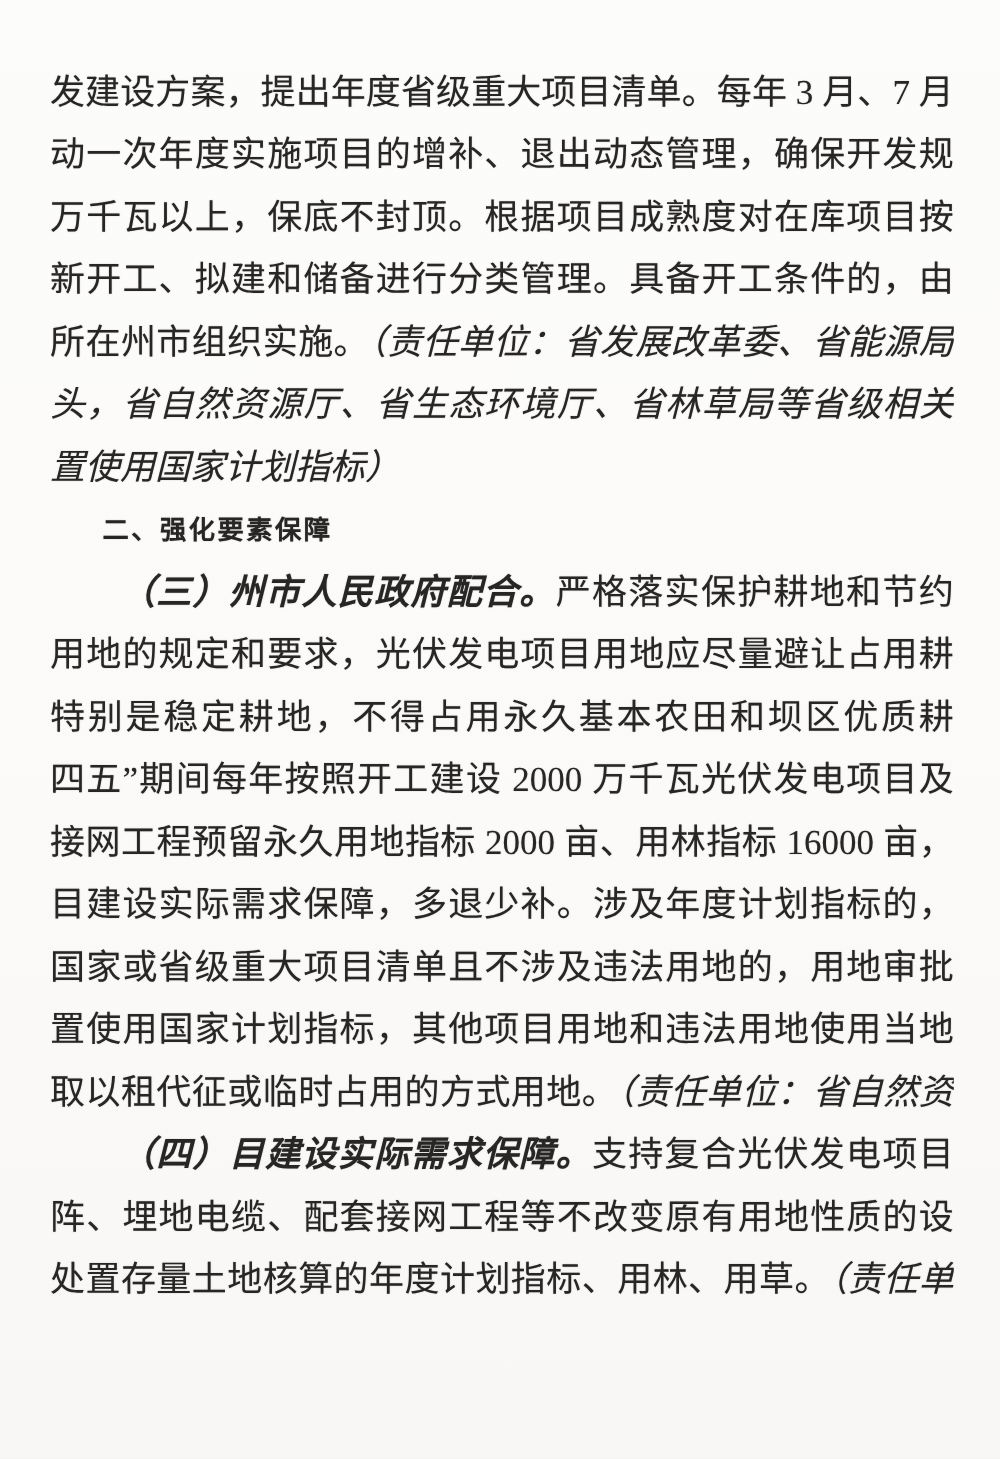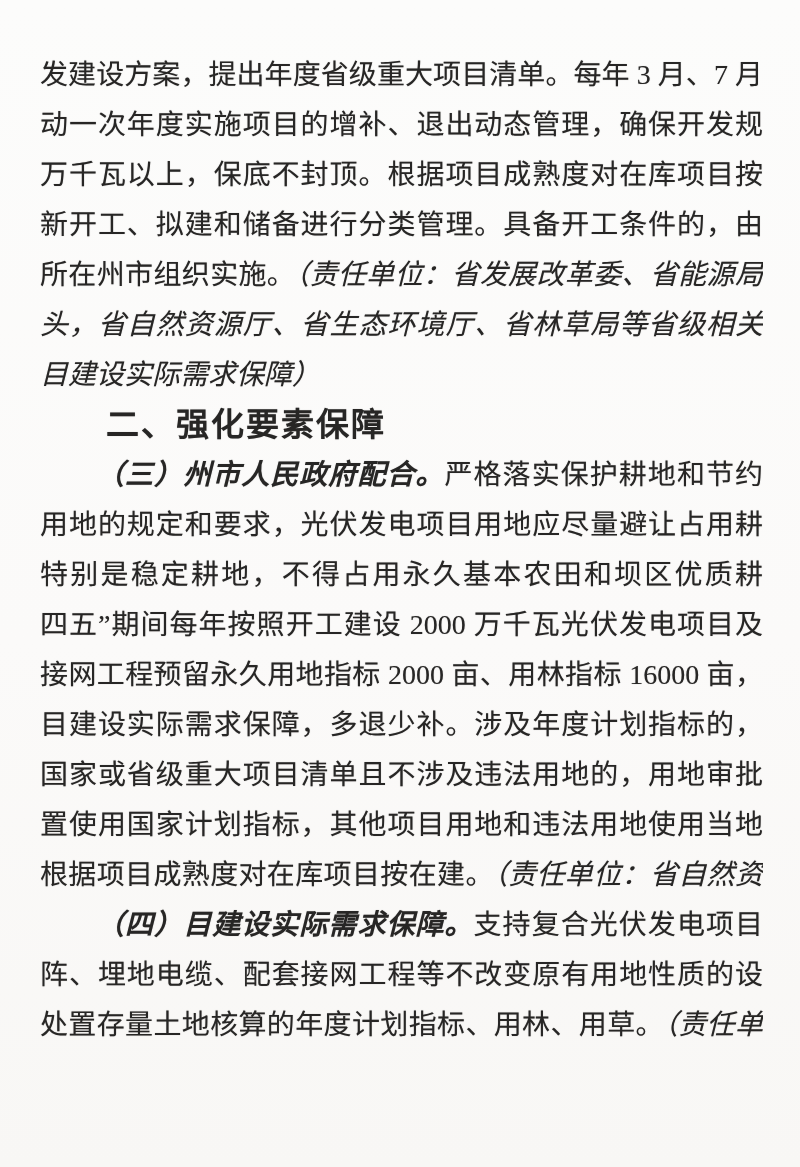--- a/index.html
+++ b/index.html
@@ -29,55 +29,55 @@
     height: 50px;
     overflow: hidden;
     text-align: justify;
     text-align-last: justify;
   }
   .line.last { text-align-last: auto; }
   .line.indent { text-indent: 2em; }
   .para.heading .line {
     font-family: "Liberation Sans", sans-serif;
     font-weight: 700;
-    font-size: 33px;
+    font-size: 21px;
     text-align-last: auto;
     letter-spacing: 2px;
   }
   
   .seg-kai { font-style: italic; }
   
   .seg-lead { font-style: italic; font-weight: 700; }
   .seg-song { font-style: normal; }
 </style>
 </head>
 <body>
 
 <div class="page">
     <div class="para body">
       <div class="line"><span class="seg-song">发建设方案，提出年度省级重大项目清单。每年 3 月、7 月各启</span></div>
       <div class="line"><span class="seg-song">动一次年度实施项目的增补、退出动态管理，确保开发规模 1000</span></div>
       <div class="line"><span class="seg-song">万千瓦以上，保底不封顶。根据项目成熟度对在库项目按在建、</span></div>
       <div class="line"><span class="seg-song">新开工、拟建和储备进行分类管理。具备开工条件的，由项目</span></div>
       <div class="line"><span class="seg-song">所在州市组织实施。</span><span class="seg-kai">（责任单位：省发展改革委、省能源局牵</span></div>
       <div class="line"><span class="seg-kai">头，省自然资源厅、省生态环境厅、省林草局等省级相关部门，</span></div>
-      <div class="line last"><span class="seg-kai">目建设实际需求保障）</span></div>
+      <div class="line last"><span class="seg-kai">置使用国家计划指标）</span></div>
     </div>
     <div class="para heading">
       <div class="line last indent"><span class="seg-hei">二、强化要素保障</span></div>
     </div>
     <div class="para body">
       <div class="line indent"><span class="seg-lead">（三）州市人民政府配合。</span><span class="seg-song">严格落实保护耕地和节约集约</span></div>
       <div class="line"><span class="seg-song">用地的规定和要求，光伏发电项目用地应尽量避让占用耕地，</span></div>
       <div class="line"><span class="seg-song">特别是稳定耕地，不得占用永久基本农田和坝区优质耕地，“十</span></div>
       <div class="line"><span class="seg-song">四五”期间每年按照开工建设 2000 万千瓦光伏发电项目及配套</span></div>
       <div class="line"><span class="seg-song">接网工程预留永久用地指标 2000 亩、用林指标 16000 亩，按项</span></div>
       <div class="line"><span class="seg-song">目建设实际需求保障，多退少补。涉及年度计划指标的，纳入</span></div>
       <div class="line"><span class="seg-song">国家或省级重大项目清单且不涉及违法用地的，用地审批时配</span></div>
       <div class="line"><span class="seg-song">置使用国家计划指标，其他项目用地和违法用地使用当地当年</span></div>
-      <div class="line"><span class="seg-song">根据项目成熟度对在库项目按在建。</span><span class="seg-kai">（责任单位：省自然资源</span></div>
+      <div class="line"><span class="seg-song">取以租代征或临时占用的方式用地。</span><span class="seg-kai">（责任单位：省自然资源</span></div>
     </div>
     <div class="para body">
       <div class="line indent"><span class="seg-lead">（四）目建设实际需求保障。</span><span class="seg-song">支持复合光伏发电项目光伏方</span></div>
       <div class="line"><span class="seg-song">阵、埋地电缆、配套接网工程等不改变原有用地性质的设施采</span></div>
       <div class="line"><span class="seg-song">处置存量土地核算的年度计划指标、用林、用草。</span><span class="seg-kai">（责任单位：</span></div>
     </div>
   </div>
 
 </body></html>

